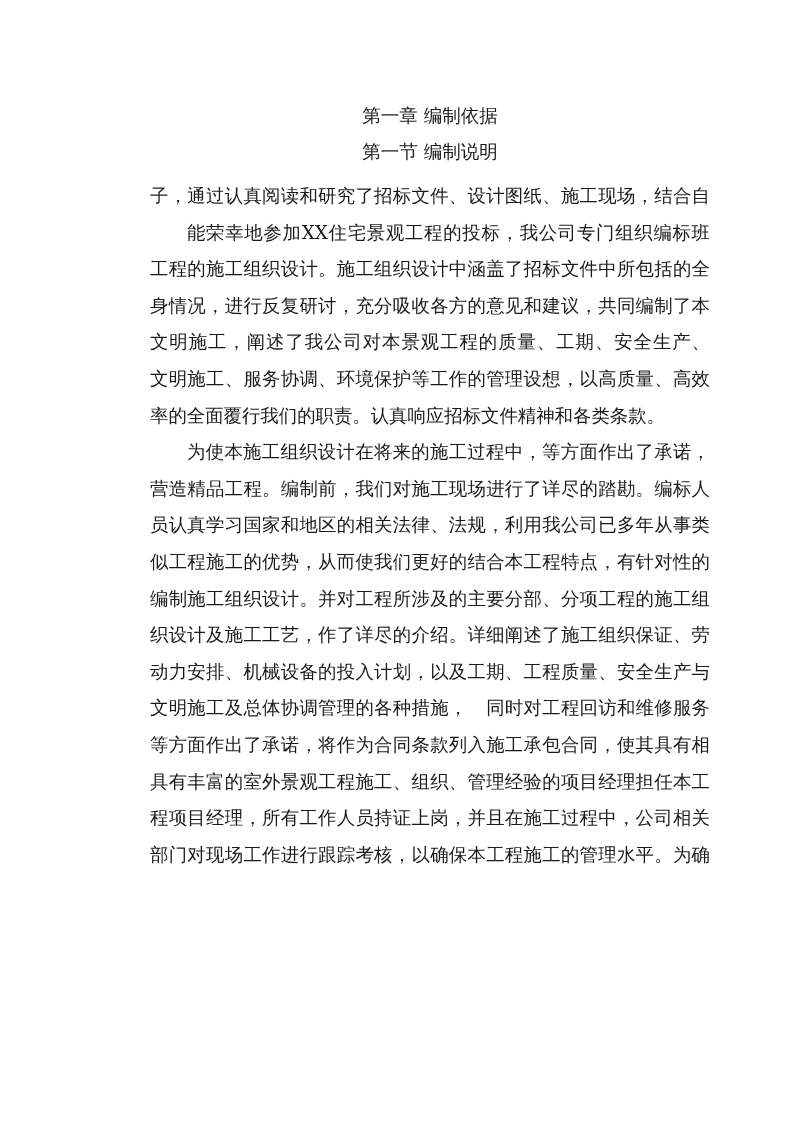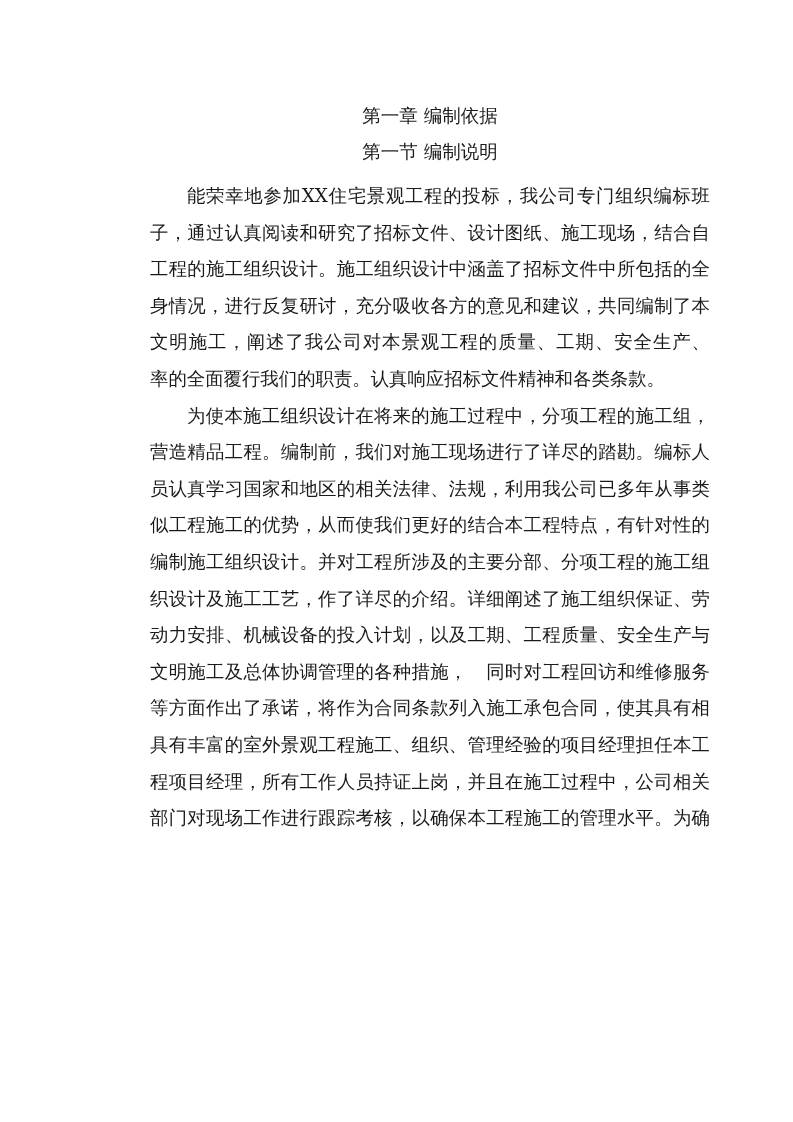--- a/index.html
+++ b/index.html
@@ -61,29 +61,30 @@
 </head>
 <body>
 
 <div class="page">
 
   <div class="heading h1">第一章 编制依据</div>
   <div class="heading h2">第一节 编制说明</div>
 
   <div class="body-text">
     <div>
+      <span class="line">子，通过认真阅读和研究了招标文件、设计图纸、施工现场，结合自</span>
       <span class="line indent">能荣幸地参加XX住宅景观工程的投标，我公司专门组织编标班</span>
-      <span class="line">子，通过认真阅读和研究了招标文件、设计图纸、施工现场，结合自</span>
       <span class="line">工程的施工组织设计。施工组织设计中涵盖了招标文件中所包括的全</span>
       <span class="line">身情况，进行反复研讨，充分吸收各方的意见和建议，共同编制了本</span>
       <span class="line">文明施工，阐述了我公司对本景观工程的质量、工期、安全生产、</span>
+      <span class="line">文明施工、服务协调、环境保护等工作的管理设想，以高质量、高效</span>
       <span class="line last">率的全面覆行我们的职责。认真响应招标文件精神和各类条款。</span>
     </div>
     <div>
-      <span class="line indent">为使本施工组织设计在将来的施工过程中，分项工程的施工组，</span>
+      <span class="line indent">为使本施工组织设计在将来的施工过程中，等方面作出了承诺，</span>
       <span class="line">营造精品工程。编制前，我们对施工现场进行了详尽的踏勘。编标人</span>
       <span class="line">员认真学习国家和地区的相关法律、法规，利用我公司已多年从事类</span>
       <span class="line">似工程施工的优势，从而使我们更好的结合本工程特点，有针对性的</span>
       <span class="line">编制施工组织设计。并对工程所涉及的主要分部、分项工程的施工组</span>
       <span class="line">织设计及施工工艺，作了详尽的介绍。详细阐述了施工组织保证、劳</span>
       <span class="line">动力安排、机械设备的投入计划，以及工期、工程质量、安全生产与</span>
       <span class="line">文明施工及总体协调管理的各种措施，　同时对工程回访和维修服务</span>
       <span class="line">等方面作出了承诺，将作为合同条款列入施工承包合同，使其具有相</span>
       <span class="line">具有丰富的室外景观工程施工、组织、管理经验的项目经理担任本工</span>
       <span class="line">程项目经理，所有工作人员持证上岗，并且在施工过程中，公司相关</span>

